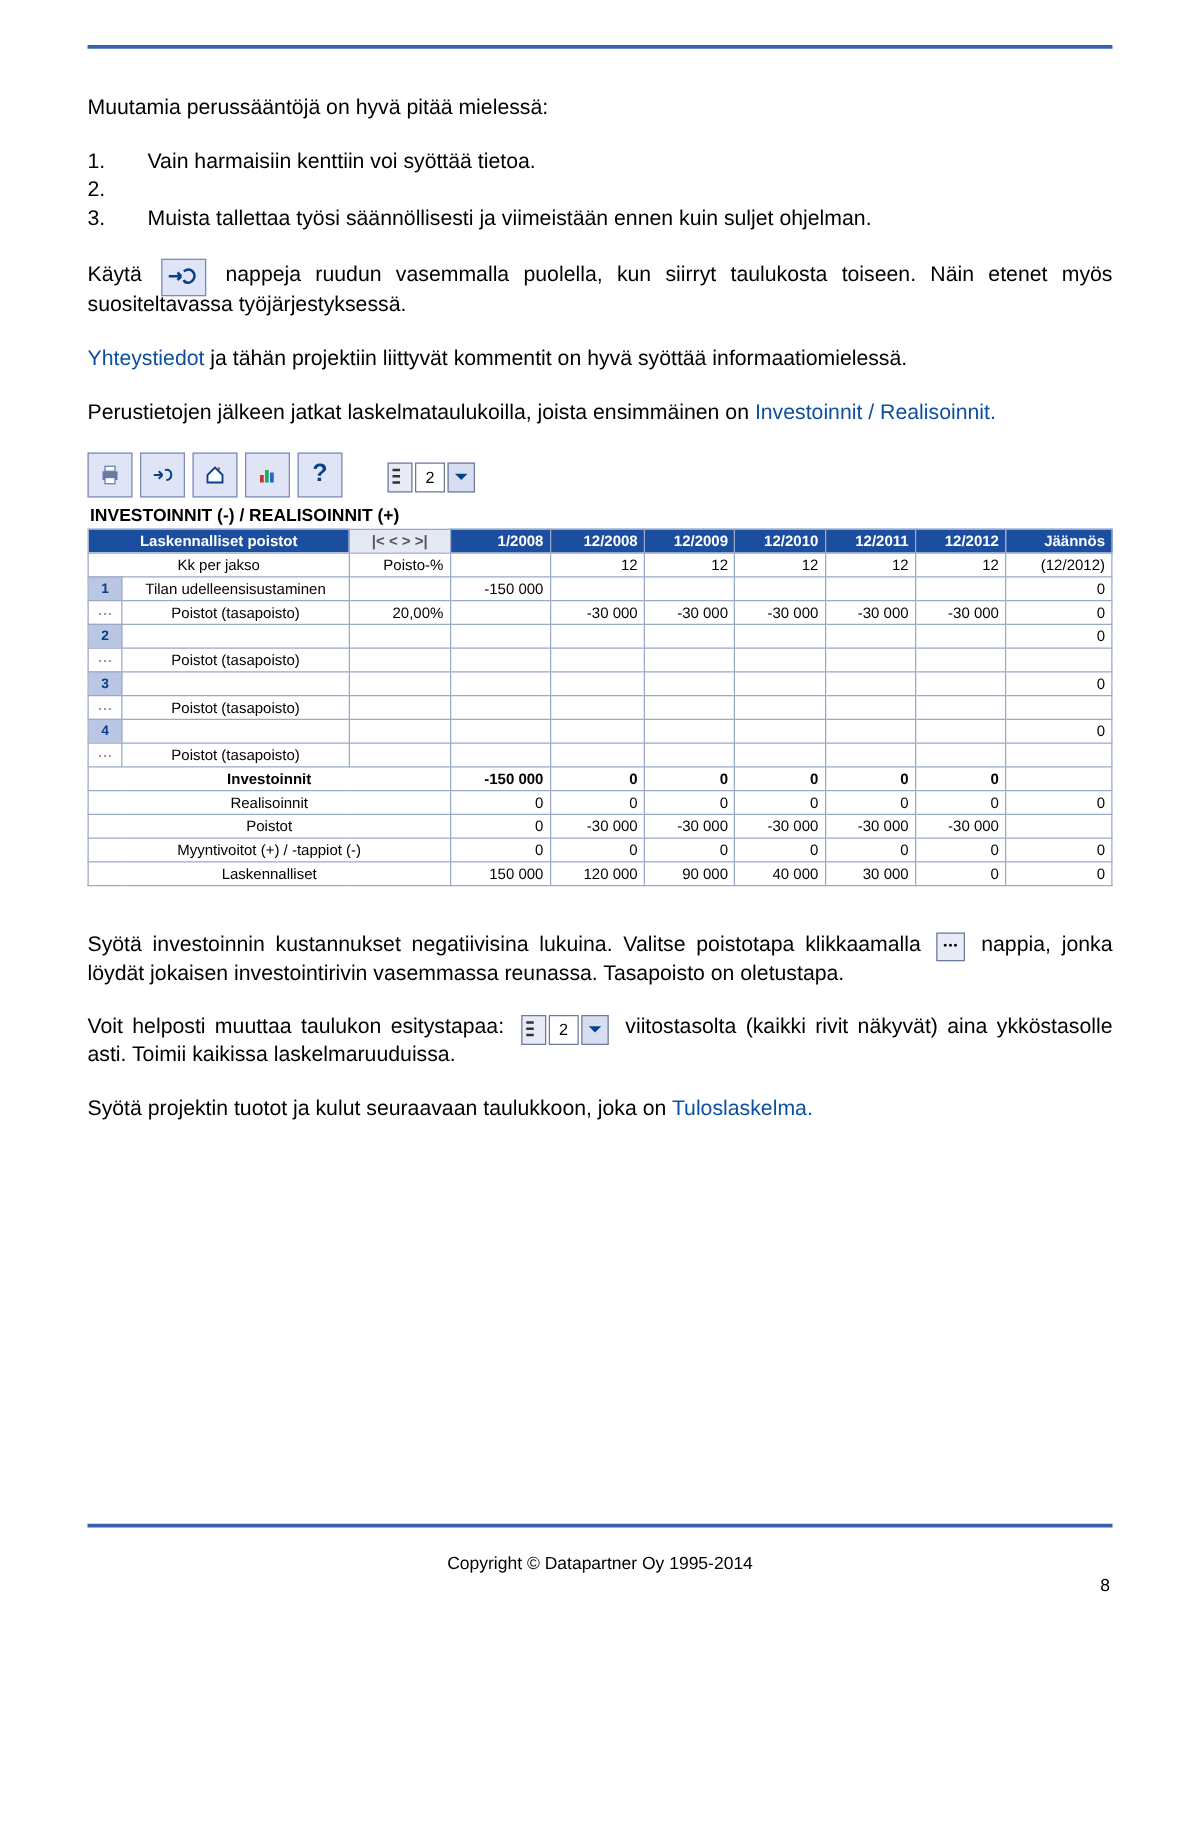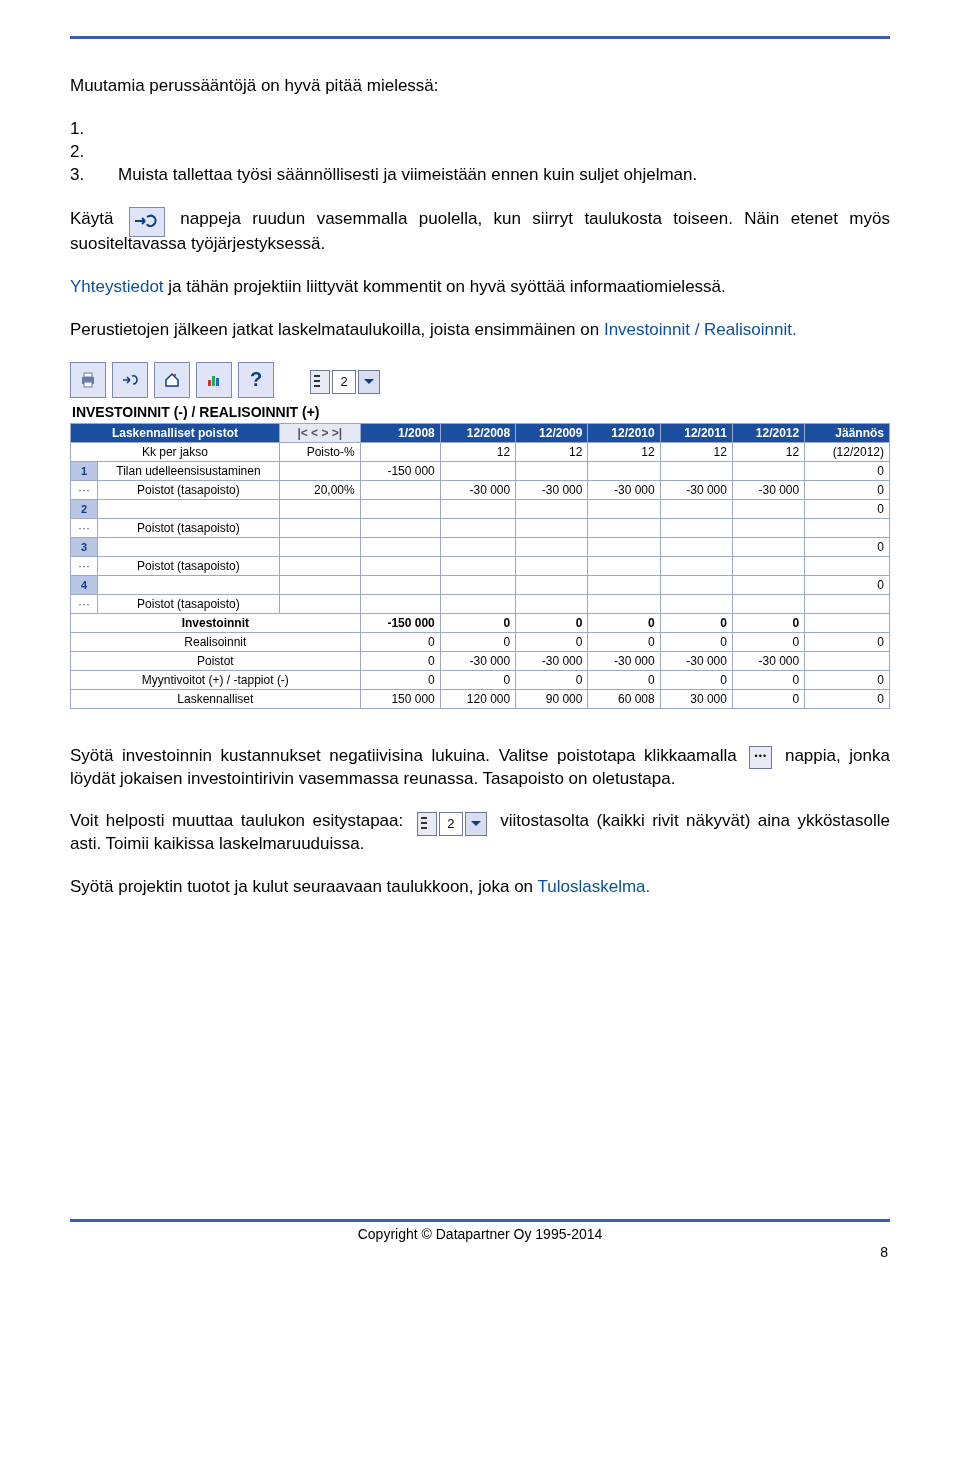--- a/index.html
+++ b/index.html
@@ -31,35 +31,36 @@
   .grid .hdr{background:#1b4e9e;color:#fff;font-weight:bold;text-align:right;margin-left:45px;}
   .grid .hdr.left{text-align:center;}
   .grid .lbl{background:#fff;text-align:center;}
   .grid .num{text-align:right;padding-left:15px;}
   .grid .inp{background:#fff;}
   .grid .nav{color:#666;}
   .grid .boldrow td{font-weight:bold;margin-left:31px;}
   .rowidx{background:#b9c7e4;color:#0b3f8a;font-weight:bold;text-align:center;font-size:11px;width:14px;}
   .dotcell{text-align:center;color:#444;width:16px;}
   .foot-rule{height:3px;background:#3a5fb0;margin-top:320px;}
-  .footer{text-align:center;font-size:14px;margin-top:4px;}
+  .footer{text-align:center;font-size:14px;margin-top:20px;}
   .pg{text-align:right;font-size:14px;margin-top:2px;padding-right:2px;}
 </style>
 </head>
 <body>
 
 <div class="page">
   <div class="rule"></div>
 
   <div class="body-text">
     <p class="block">Muutamia perussääntöjä on hyvä pitää mielessä:</p>
 
     <div class="block">
       <div class="ol-row">
           <span class="num">1.</span>
+          <span>Vain harmaisiin kenttiin voi syöttää tietoa.</span>
         </div>
       <div class="ol-row">
           <span class="num">2.</span>
         </div>
       <div class="ol-row">
           <span class="num">3.</span>
           <span>Muista tallettaa työsi säännöllisesti ja viimeistään ennen kuin suljet ohjelman.</span>
         </div>
     </div>
 
@@ -282,21 +283,21 @@
             <td class="num">0</td>
             <td class="num">0</td>
             <td class="num">0</td>
             <td class="num">0</td>
           </tr>
       <tr>
             <td colspan="3" class="lbl">Laskennalliset</td>
             <td class="num">150 000</td>
             <td class="num">120 000</td>
             <td class="num">90 000</td>
-            <td class="num">60 008</td>
+            <td class="num">40 000</td>
             <td class="num">30 000</td>
             <td class="num">0</td>
             <td class="num">0</td>
           </tr>
     </tbody>
       </table>
   </div>
 
   <div class="body-text">
     <p class="block">

